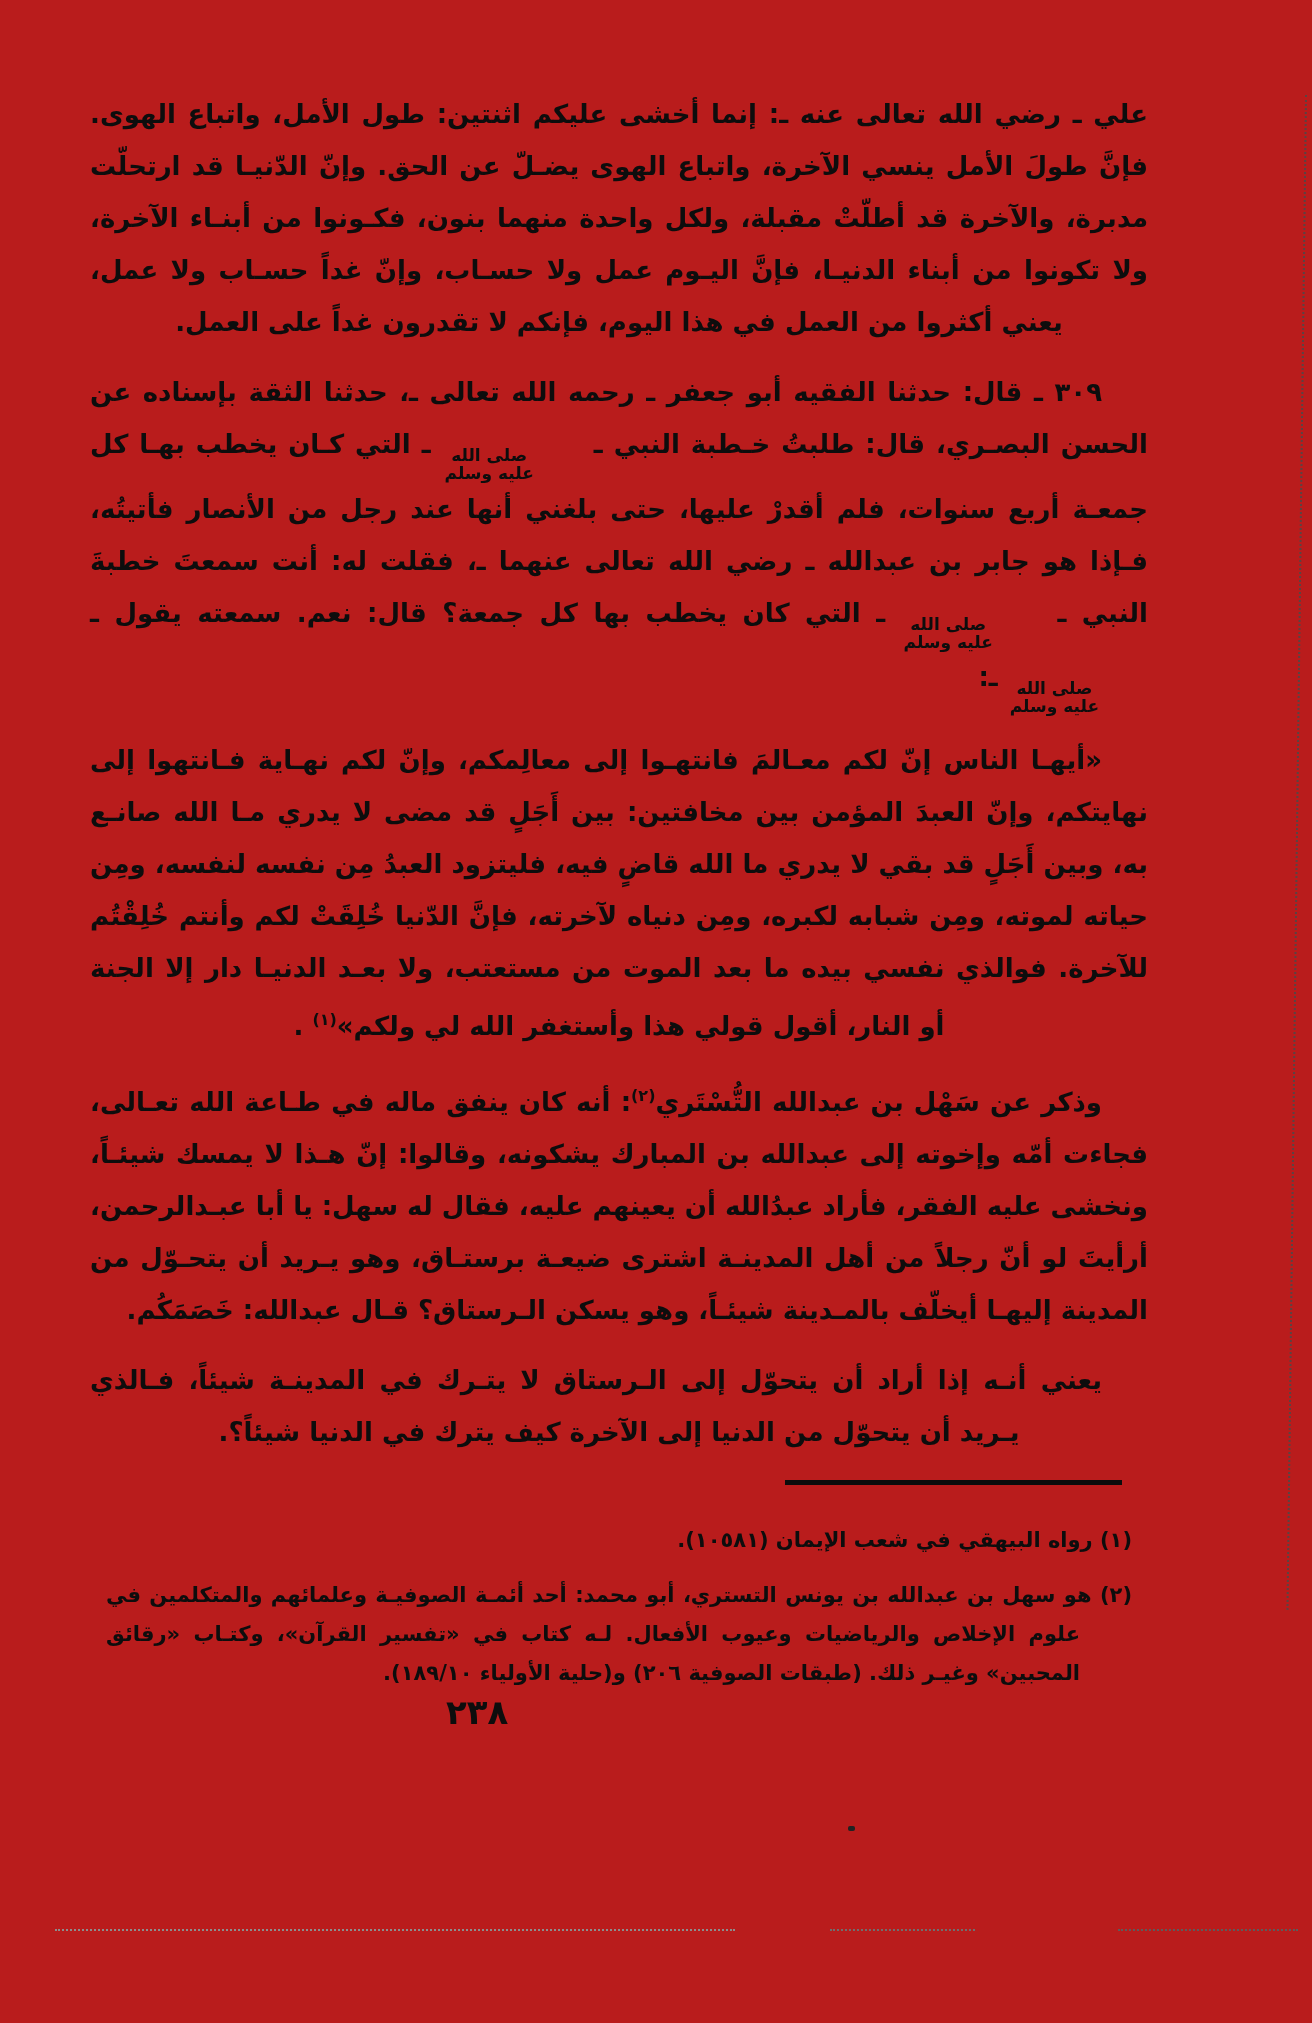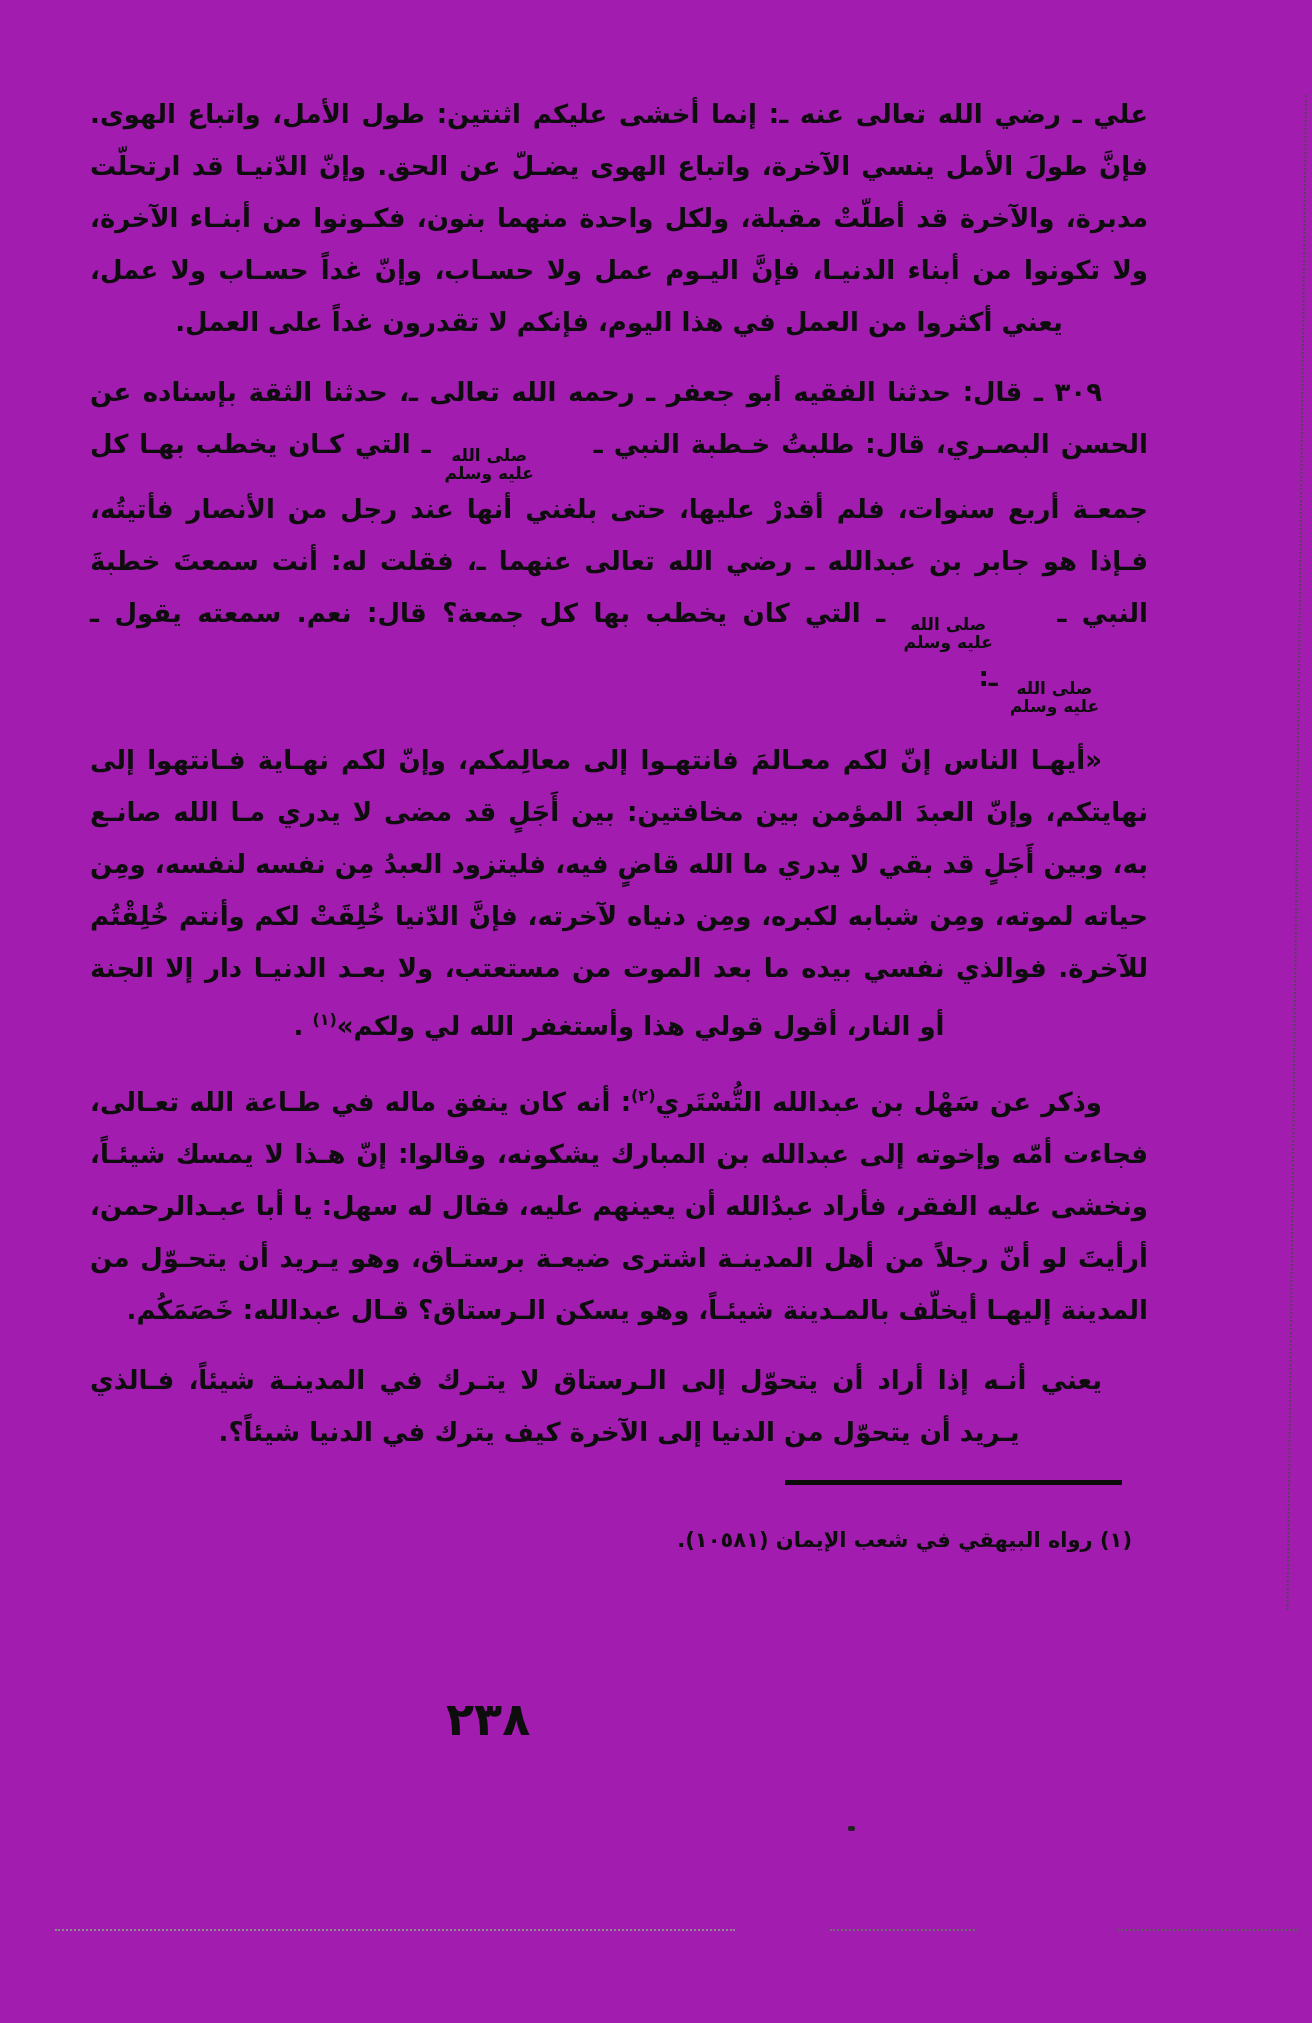--- a/index.html
+++ b/index.html
@@ -1,20 +1,20 @@
 <!DOCTYPE html>
 <html lang="ar" dir="rtl"><head>
 <meta charset="utf-8">
 <style>
   html, body { margin: 0; padding: 0; background: #ffffff; }
   .page {
     position: relative;
     width: 1312px;
     height: 2023px;
-    background: #a21caf;
+    background: #b91c1c;
     overflow: hidden;
     direction: rtl;
     color: #0d0d0d;
     font-family: "DejaVu Sans", sans-serif;
   }
   .body-text {
     position: absolute;
     top: 88px;
     right: 164px;
     width: 1058px;
@@ -66,21 +66,21 @@
     text-align-last: right;
     padding-right: 52px;
     text-indent: -52px;
     margin: 16px;
   }
   .fn-marker { display: inline; }
   .page-number {
     position: absolute;
     top: 1692px;
     left: 446px;
-    font-size: 46px;
+    font-size: 34px;
     font-weight: 700;
     color: #0d0d0d;
   }
   .watermark {
     position: absolute;
     top: 1700px;
     left: 556px;
     font-size: 26px;
     color: #b5b5b5;
     font-family: "Liberation Sans", sans-serif;
@@ -133,20 +133,21 @@
         </span> ـ:</p>
       <p class="par indent center-last">«أيهـا الناس إنّ لكم معـالمَ فانتهـوا إلى معالِمكم، وإنّ لكم نهـاية فـانتهوا إلى نهايتكم، وإنّ العبدَ المؤمن بين مخافتين: بين أَجَلٍ قد مضى لا يدري مـا الله صانـع به، وبين أَجَلٍ قد بقي لا يدري ما الله قاضٍ فيه، فليتزود العبدُ مِن نفسه لنفسه، ومِن حياته لموته، ومِن شبابه لكبره، ومِن دنياه لآخرته، فإنَّ الدّنيا خُلِقَتْ لكم وأنتم خُلِقْتُم للآخرة. فوالذي نفسي بيده ما بعد الموت من مستعتب، ولا بعـد الدنيـا دار إلا الجنة أو النار، أقول قولي هذا وأستغفر الله لي ولكم»<span class="fn-ref">(١)</span> .</p>
       <p class="par indent">وذكر عن سَهْل بن عبدالله التُّسْتَري<span class="fn-ref">(٢)</span>: أنه كان ينفق ماله في طـاعة الله تعـالى، فجاءت أمّه وإخوته إلى عبدالله بن المبارك يشكونه، وقالوا: إنّ هـذا لا يمسك شيئـاً، ونخشى عليه الفقر، فأراد عبدُالله أن يعينهم عليه، فقال له سهل: يا أبا عبـدالرحمن، أرأيتَ لو أنّ رجلاً من أهل المدينـة اشترى ضيعـة برستـاق، وهو يـريد أن يتحـوّل من المدينة إليهـا أيخلّف بالمـدينة شيئـاً، وهو يسكن الـرستاق؟ قـال عبدالله: خَصَمَكُم.</p>
       <p class="par indent center-last">يعني أنـه إذا أراد أن يتحوّل إلى الـرستاق لا يتـرك في المدينـة شيئاً، فـالذي يـريد أن يتحوّل من الدنيا إلى الآخرة كيف يترك في الدنيا شيئاً؟.</p>
     </div>
 
   <div class="fn-separator"></div>
 
   <div class="footnotes">
       <div class="footnote"><span class="fn-marker">(١) </span>رواه البيهقي في شعب الإيمان (١٠٥٨١).</div>
+      <div class="footnote"><span class="fn-marker">(٢) </span>هو سهل بن عبدالله بن يونس التستري، أبو محمد: أحد أئمـة الصوفيـة وعلمائهم والمتكلمين في علوم الإخلاص والرياضيات وعيوب الأفعال. لـه كتاب في «تفسير القرآن»، وكتـاب «رقائق المحبين» وغيـر ذلك. (طبقات الصوفية ٢٠٦) و(حلية الأولياء ١٨٩/١٠).</div>
     </div>
 
   <div class="page-number">٢٣٨</div>
 
 
   <div class="edge-line"></div>
   <div class="bottom-dots seg1"></div>
   <div class="bottom-dots seg2"></div>
   <div class="bottom-dots seg3"></div>
   <div class="speck"></div>

